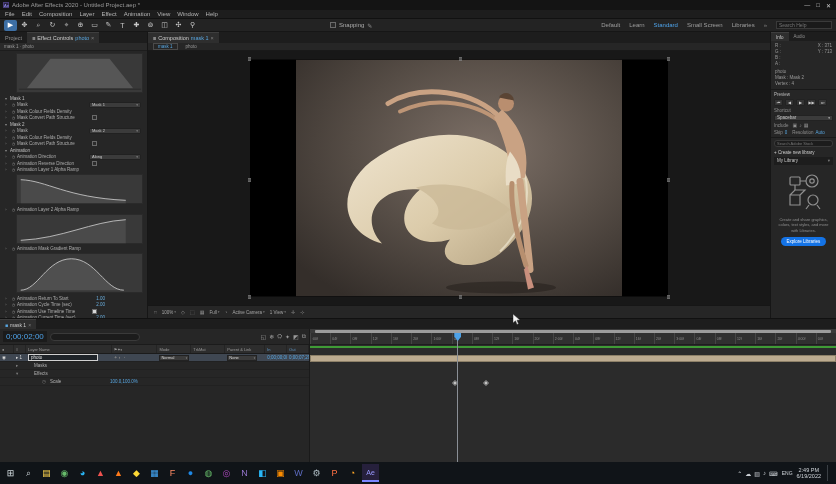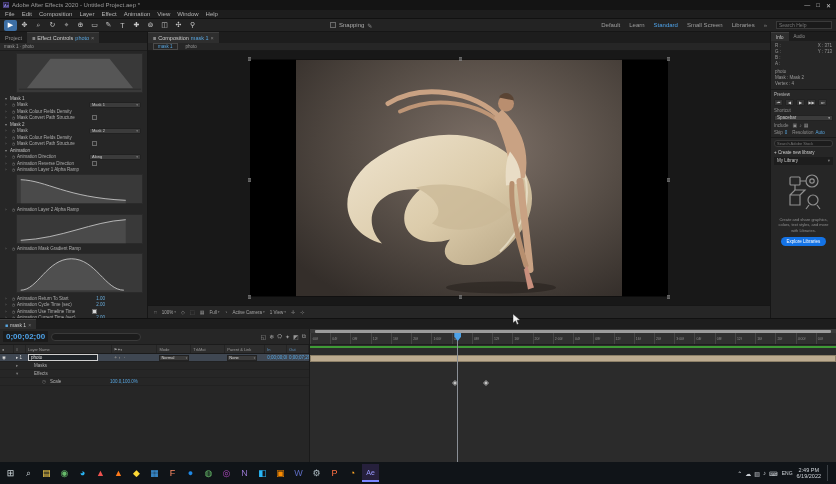--- a/index.html
+++ b/index.html
@@ -75,21 +75,21 @@
   #lib-header { background:#1d1d1d; height:8px; display:flex; align-items:center; padding:0 3px; color:#c7c7c7; justify-content:space-between;}
   #lib-art { height:52px; display:flex; align-items:center; justify-content:center;}
   #lib-desc { color:#8f8f8f; text-align:center; font-size:4px; line-height:5.5px; padding:0 2px;}
   #lib-btn { margin:4px auto 0; background:#1473e6; color:#fff; font-size:4.5px; padding:2px 6px; border-radius:6px;}
   
   #timeline { position:absolute; top:318px; left:0; right:0; height:144px; background:#262626; border-top:1px solid #111; }
   #tl-tabs { height:10px; background:#1d1d1d; display:flex; align-items:center; font-size:5px;}
   #tl-body { position:relative; height:134px; display:flex;}
   #tl-left { width:310px; border-right:1px solid #1a1a1a; background:#262626;}
   #tl-toolbar { height:16px; display:flex; align-items:center; padding:0 3px; gap:3px; border-bottom:1px solid #1b1b1b;}
-  #tl-timecode { color:#4ea2e8; font-size:8px; font-weight:bold; background:#1b1b1b; padding:1px 3px;}
+  #tl-timecode { color:#4ea2e8; font-size:8px; font-weight:normal; background:#1b1b1b; padding:1px 3px;}
   #tl-search { width:90px; height:8px; border-radius:4px; background:#1c1c1c; border:1px solid #3a3a3a; color:#8a8a8a; font-size:4.5px; padding:0 3px; font-family:"Liberation Sans",sans-serif;}
   #tl-icons { margin-left:auto; display:flex; gap:3px; color:#9a9a9a; font-size:6px;}
   #tl-cols { height:9px; display:flex; align-items:center; background:#2d2d2d; border-bottom:1px solid #1b1b1b; font-size:4px; color:#9a9a9a;}
   .tl-col { padding:0 2px; border-right:1px solid #242424; height:100%; display:flex; align-items:center; overflow:hidden; white-space:nowrap;}
   .tl-row { height:8px; display:flex; align-items:center; font-size:4.5px; color:#b0b0b0; border-bottom:1px solid #212121; background:#262626;}
   .tl-row.sel { background:#3f4752; color:#dadada;}
   .tl-cell { padding:0 2px; overflow:hidden; white-space:nowrap; height:100%; display:flex; align-items:center;}
   .name-box { border:1px solid #d0d0d0; background:#1f2429; color:#e2e2e2; padding:0 8px 0 2px; height:7px; display:flex; align-items:center; width:70px;}
   .mode-dd { background:#3b3b3b; border:1px solid #222; width:30px; height:6px; font-size:4px; display:flex; align-items:center; padding:0 1px;}
   .mode-dd:after{ content:"▾"; margin-left:auto; font-size:3px; color:#888;}

